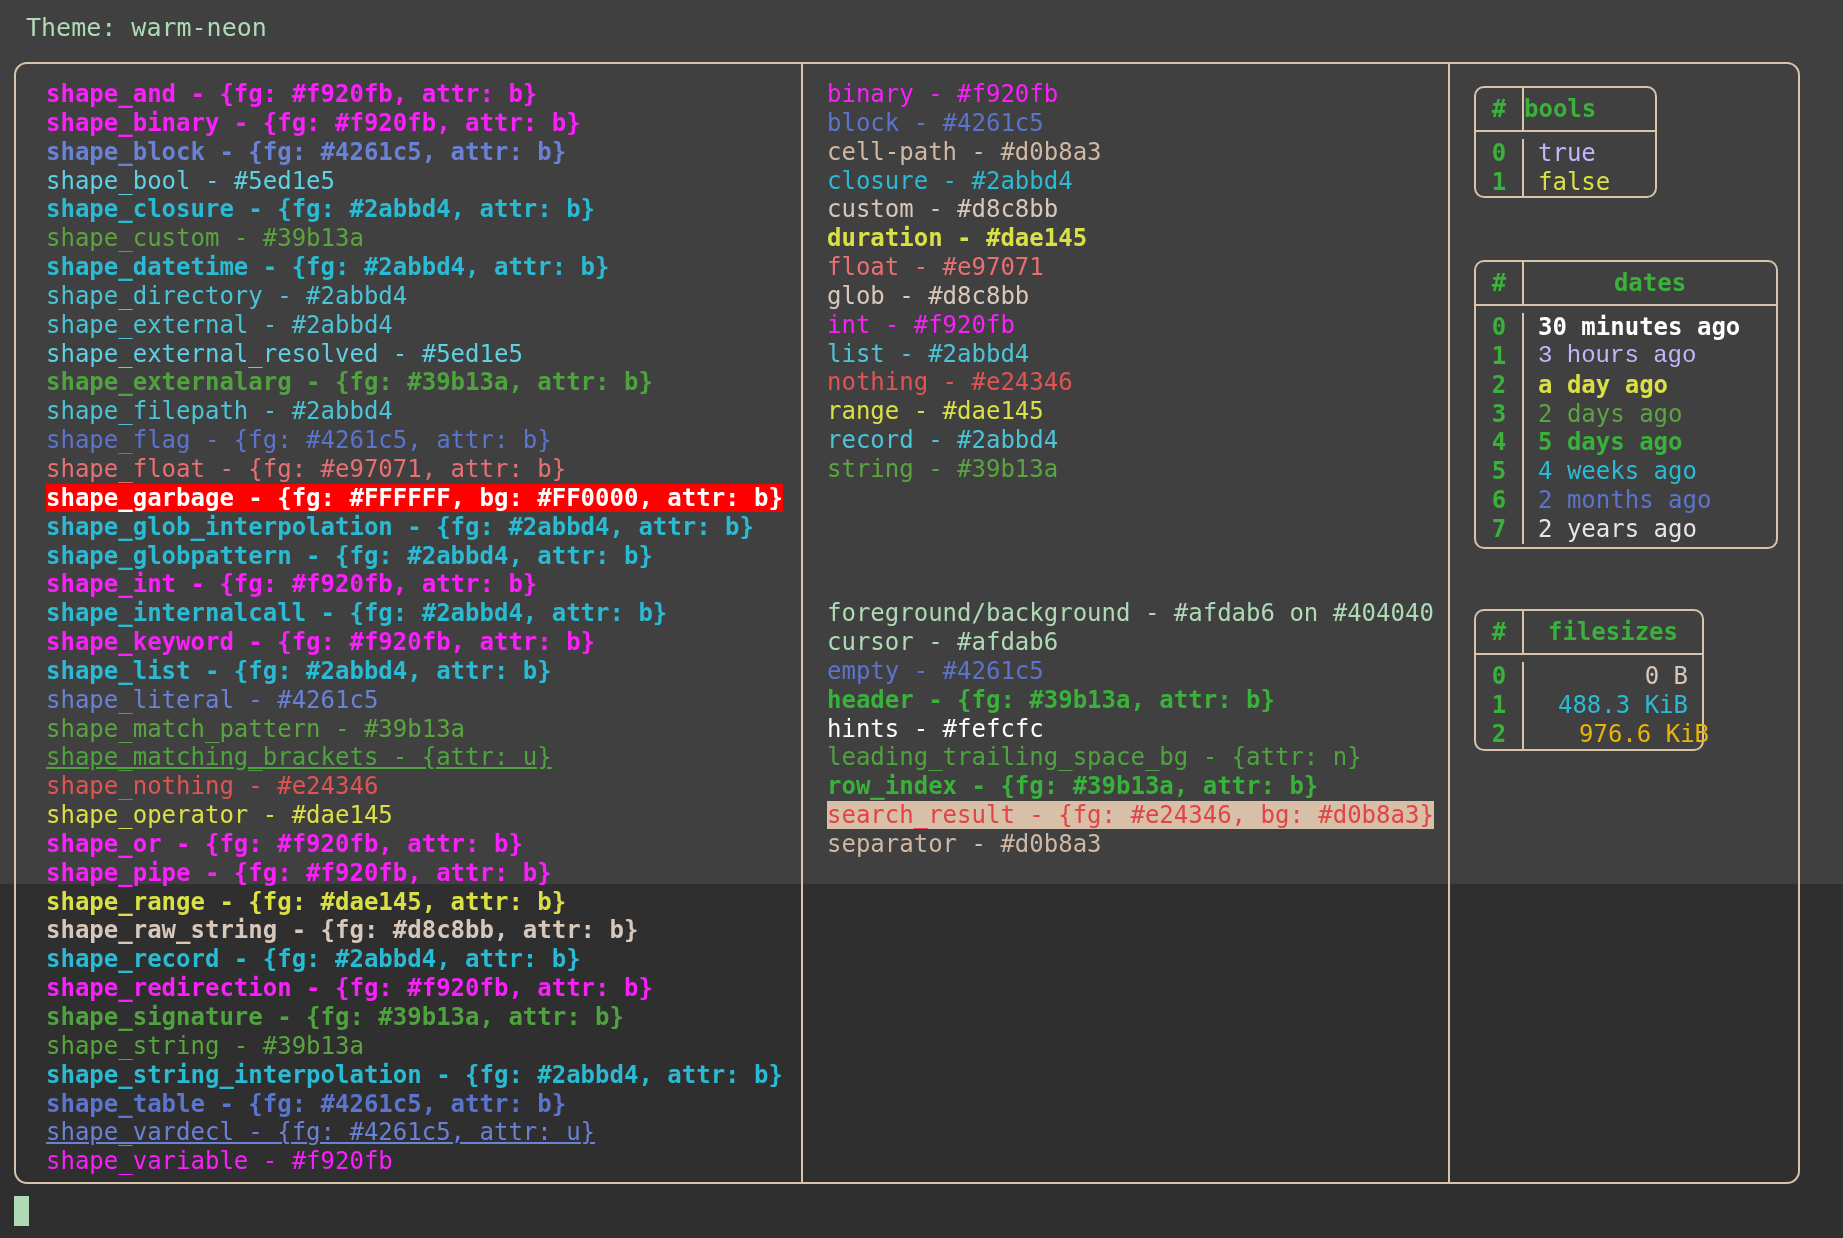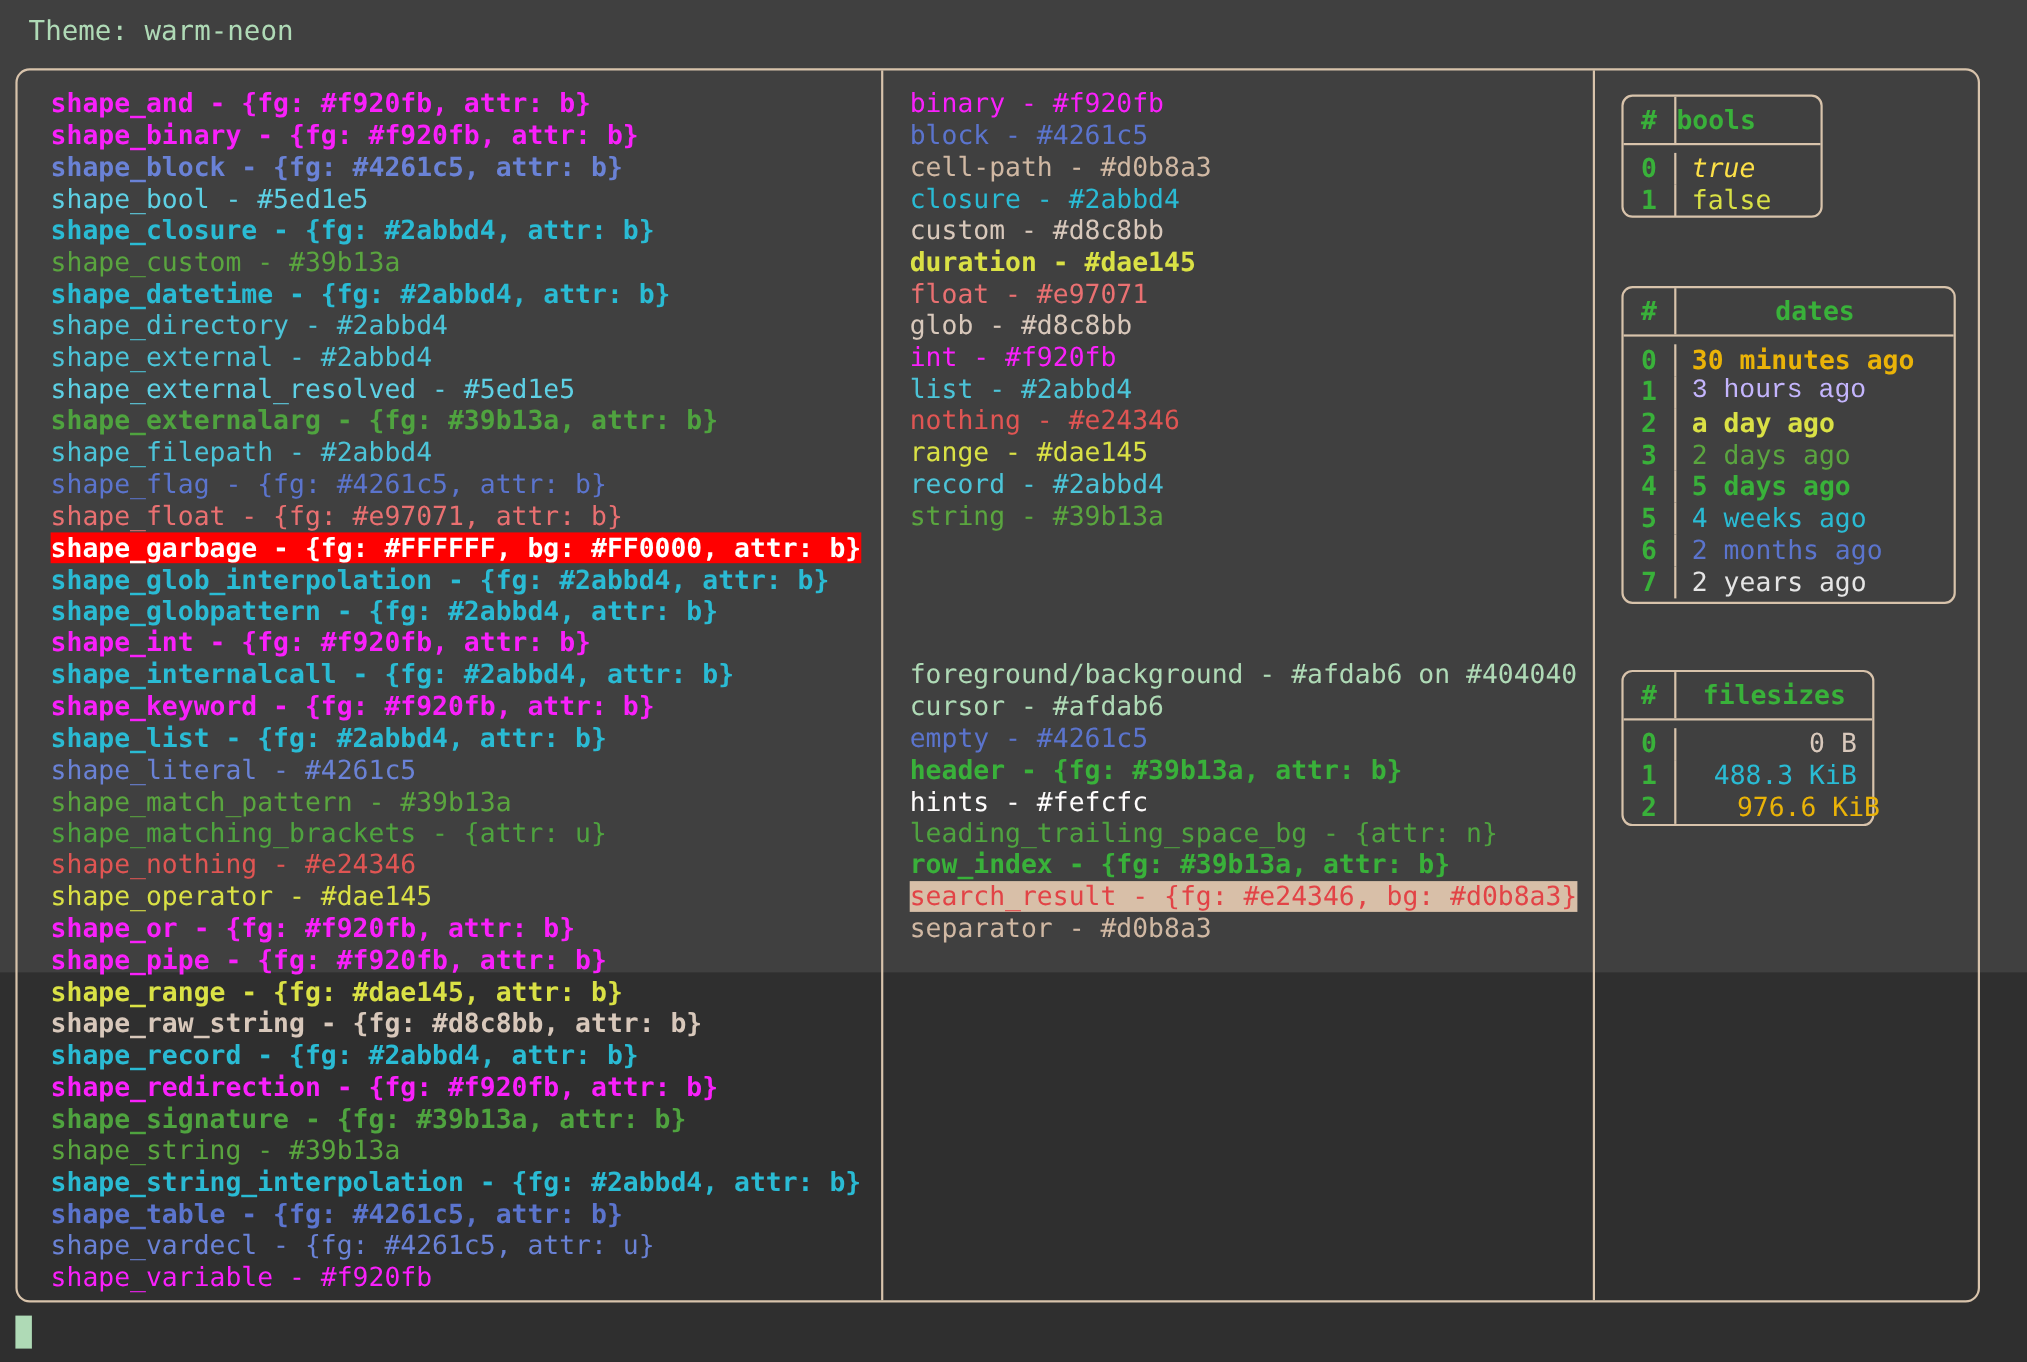--- a/index.html
+++ b/index.html
@@ -74,21 +74,21 @@
     font-size: 24px;
     line-height: 28.85px;
   }
   #col-mid .lines { left: 24px; }
 
   .ln {
     white-space: pre;
     height: 28.85px;
   }
   .ln.b { font-weight: bold; }
-  .ln.u { }
+  .ln.u { text-decoration: underline; }
   .ln.spacer { color: transparent; }
 
   
   .tbl {
     position: absolute;
     border: 2px solid #d8c3ab;
     border-radius: 10px;
     box-sizing: border-box;
     font-size: 24px;
     line-height: 28.85px;
@@ -173,34 +173,34 @@
     <div class="col" id="col-right">
 
       <div class="tbl" id="tbl-bools">
         <div class="thead">
           <div class="trow">
             <div class="cell-idx">#</div>
             <div class="cell-val">bools</div>
           </div>
         </div>
         <div class="tbody">
-            <div class="trow"><div class="cell-idx">0</div><div class="cell-val" style="color: #fde047; font-style: italic;">true</div></div>
+            <div class="trow"><div class="cell-idx">0</div><div class="cell-val" style="color: #c4b5fd;">true</div></div>
             <div class="trow"><div class="cell-idx">1</div><div class="cell-val" style="color: rgb(218, 225, 69);">false</div></div>
           </div>
       </div>
 
       <div class="tbl" id="tbl-dates">
         <div class="thead">
           <div class="trow">
             <div class="cell-idx">#</div>
             <div class="cell-val">dates</div>
           </div>
         </div>
         <div class="tbody">
-            <div class="trow"><div class="cell-idx">0</div><div class="cell-val b" style="color: #eab308;">30 minutes ago</div></div>
+            <div class="trow"><div class="cell-idx">0</div><div class="cell-val b" style="color: #ffffff;">30 minutes ago</div></div>
             <div class="trow"><div class="cell-idx">1</div><div class="cell-val" style="color: #c4b5fd; font-family: Liberation Mono, monospace;">3 hours ago</div></div>
             <div class="trow"><div class="cell-idx">2</div><div class="cell-val b" style="color: rgb(218, 225, 69);">a day ago</div></div>
             <div class="trow"><div class="cell-idx">3</div><div class="cell-val" style="color: rgb(90, 165, 63);">2 days ago</div></div>
             <div class="trow"><div class="cell-idx">4</div><div class="cell-val b" style="color: rgb(57, 177, 58);">5 days ago</div></div>
             <div class="trow"><div class="cell-idx">5</div><div class="cell-val" style="color: rgb(42, 187, 212);">4 weeks ago</div></div>
             <div class="trow"><div class="cell-idx">6</div><div class="cell-val" style="color: rgb(91, 116, 205);">2 months ago</div></div>
             <div class="trow"><div class="cell-idx">7</div><div class="cell-val" style="color: #e5e5e5;">2 years ago</div></div>
           </div>
       </div>
 

